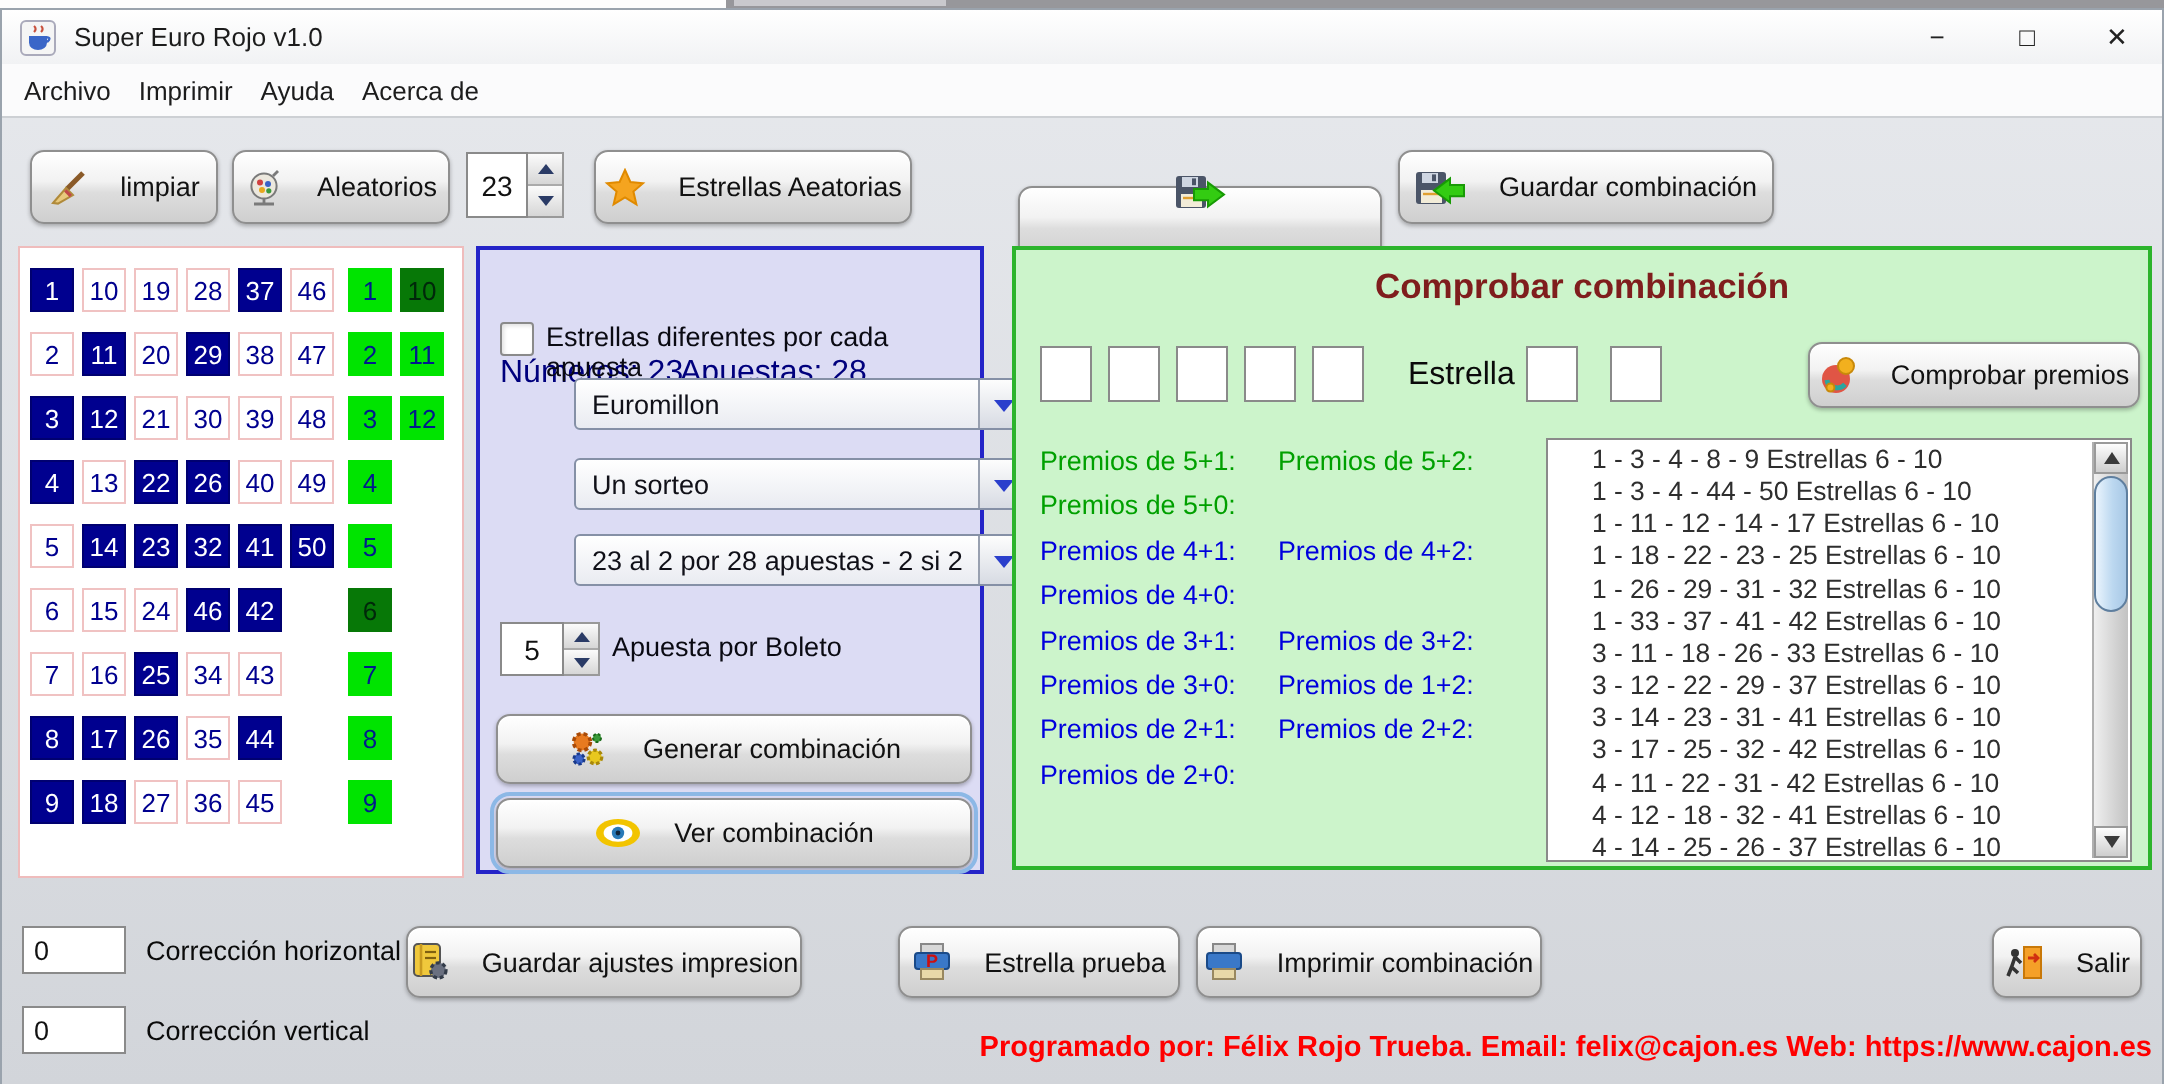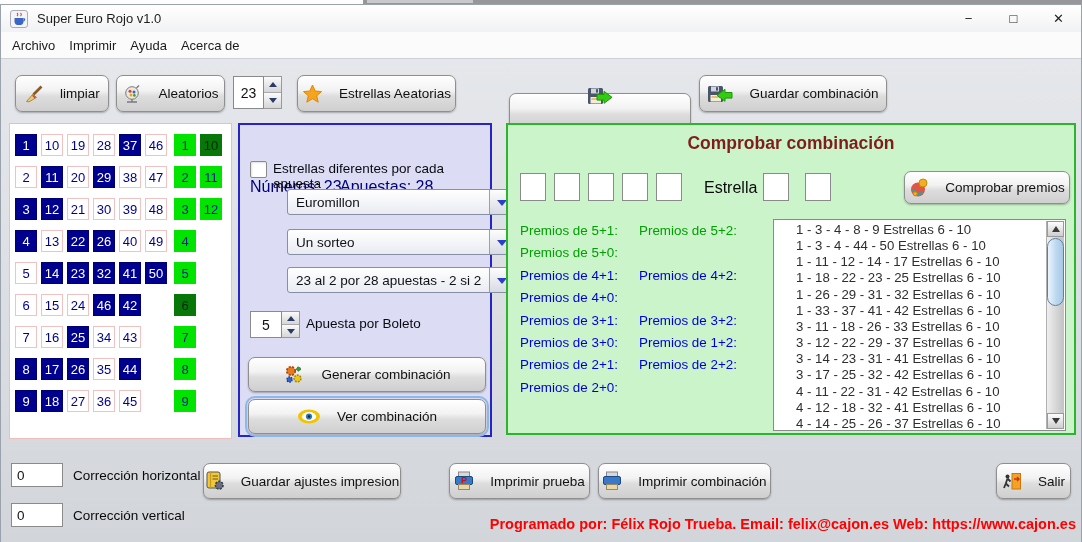--- a/index.html
+++ b/index.html
@@ -456,21 +456,21 @@
 
     <div class="btn btn-prueba">
       <span>
         <svg width="20" height="20" viewBox="0 0 20 20">
           <rect x="4.5" y="1" width="11" height="4.5" fill="#d8d8d8" stroke="#888"></rect>
           <rect x="1.5" y="5.5" width="17" height="8" rx="1.5" fill="#3a78c8" stroke="#1a4a88"></rect>
           <rect x="4.5" y="13.5" width="11" height="5" fill="#e8d8a8" stroke="#998860"></rect>
           <text x="10" y="12.3" text-anchor="middle" font-size="9" font-weight="bold" fill="#cc1010" font-family="Liberation Sans, sans-serif">P</text>
         </svg>
       </span>
-      <span>Imprimir prueba</span>
+      <span>Estrella prueba</span>
     </div>
 
     <div class="btn btn-imprimir-comb">
       <span>
         <svg width="20" height="20" viewBox="0 0 20 20">
           <rect x="4.5" y="1" width="11" height="4.5" fill="#d8d8d8" stroke="#888"></rect>
           <rect x="1.5" y="5.5" width="17" height="8" rx="1.5" fill="#3a78c8" stroke="#1a4a88"></rect>
           <rect x="4.5" y="13.5" width="11" height="5" fill="#e8d8a8" stroke="#998860"></rect>
         </svg>
       </span>

